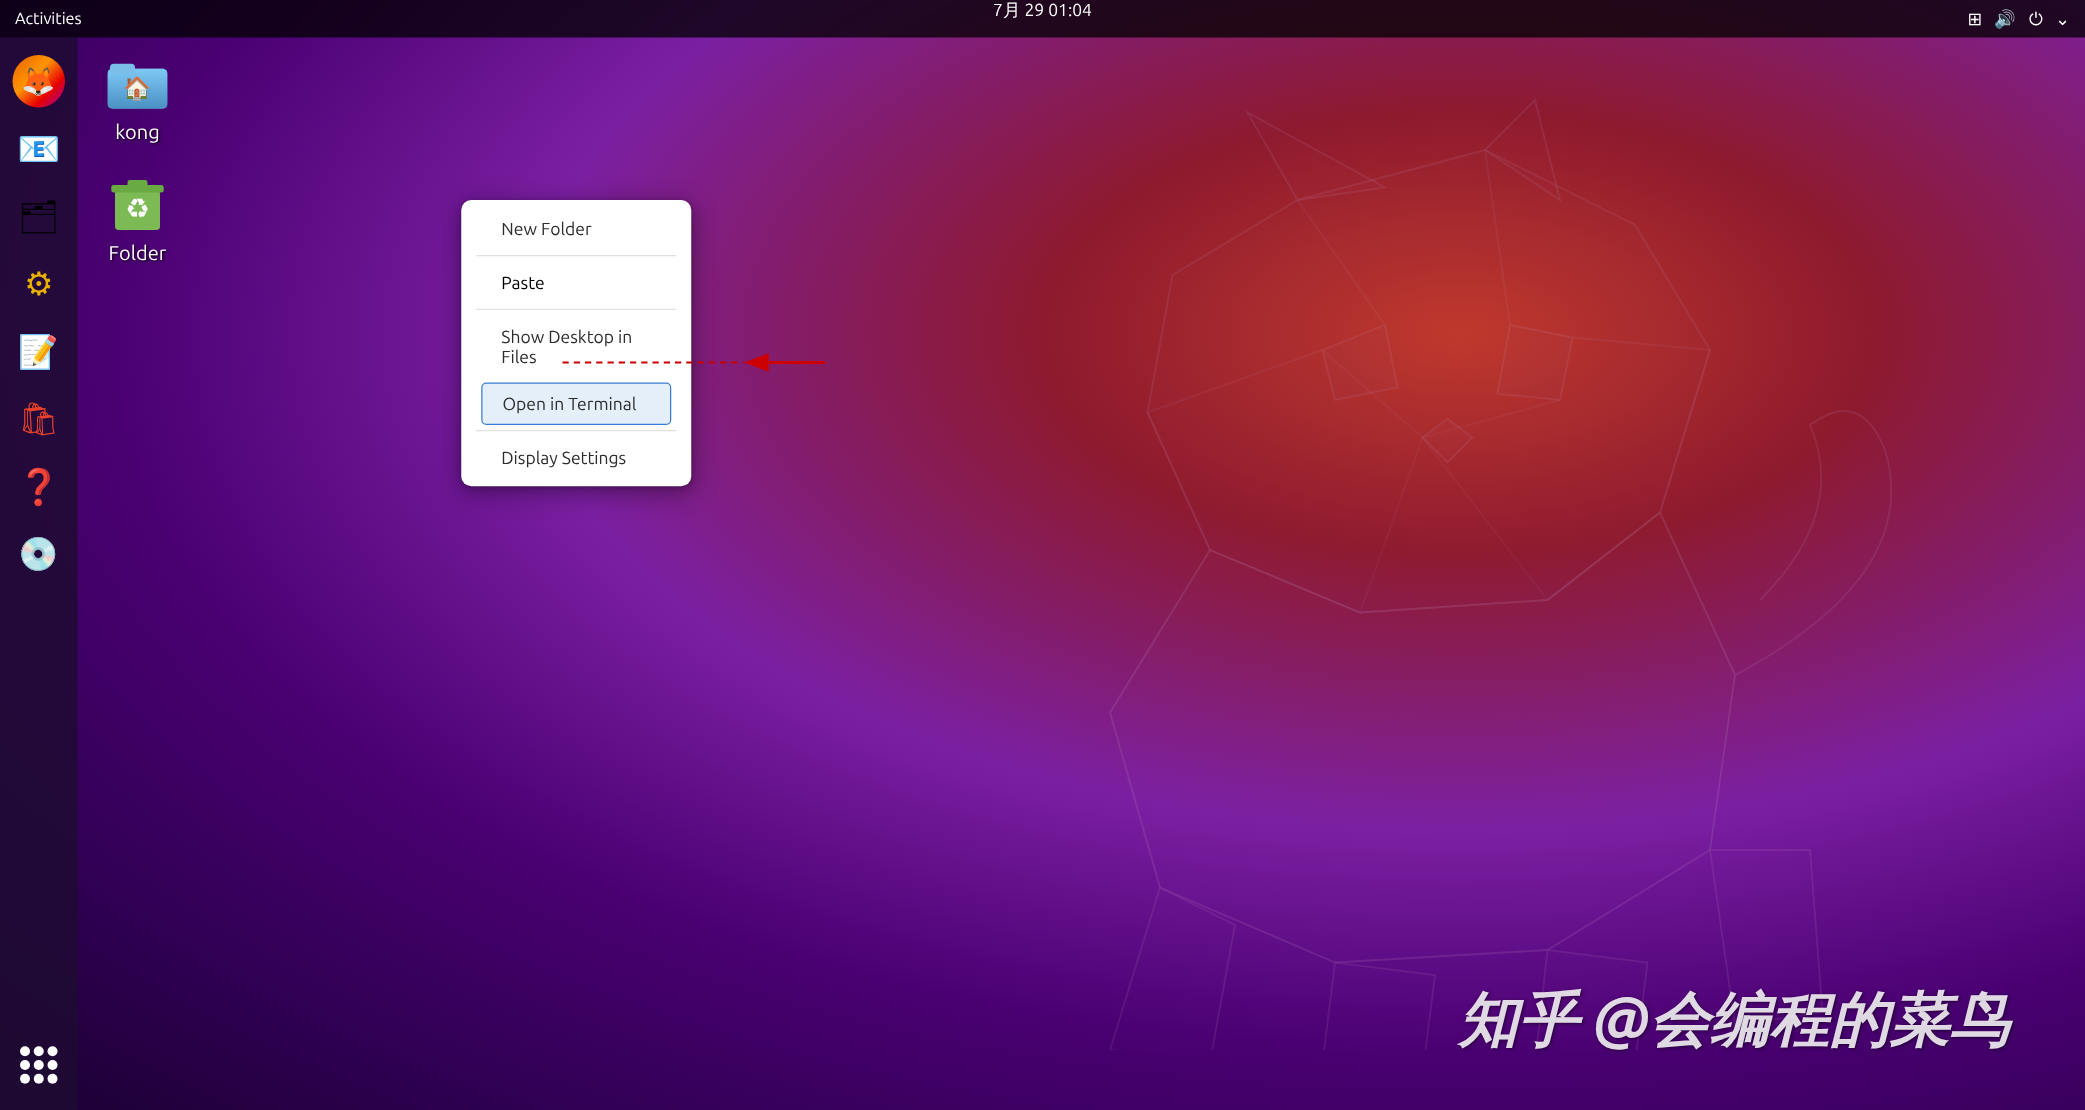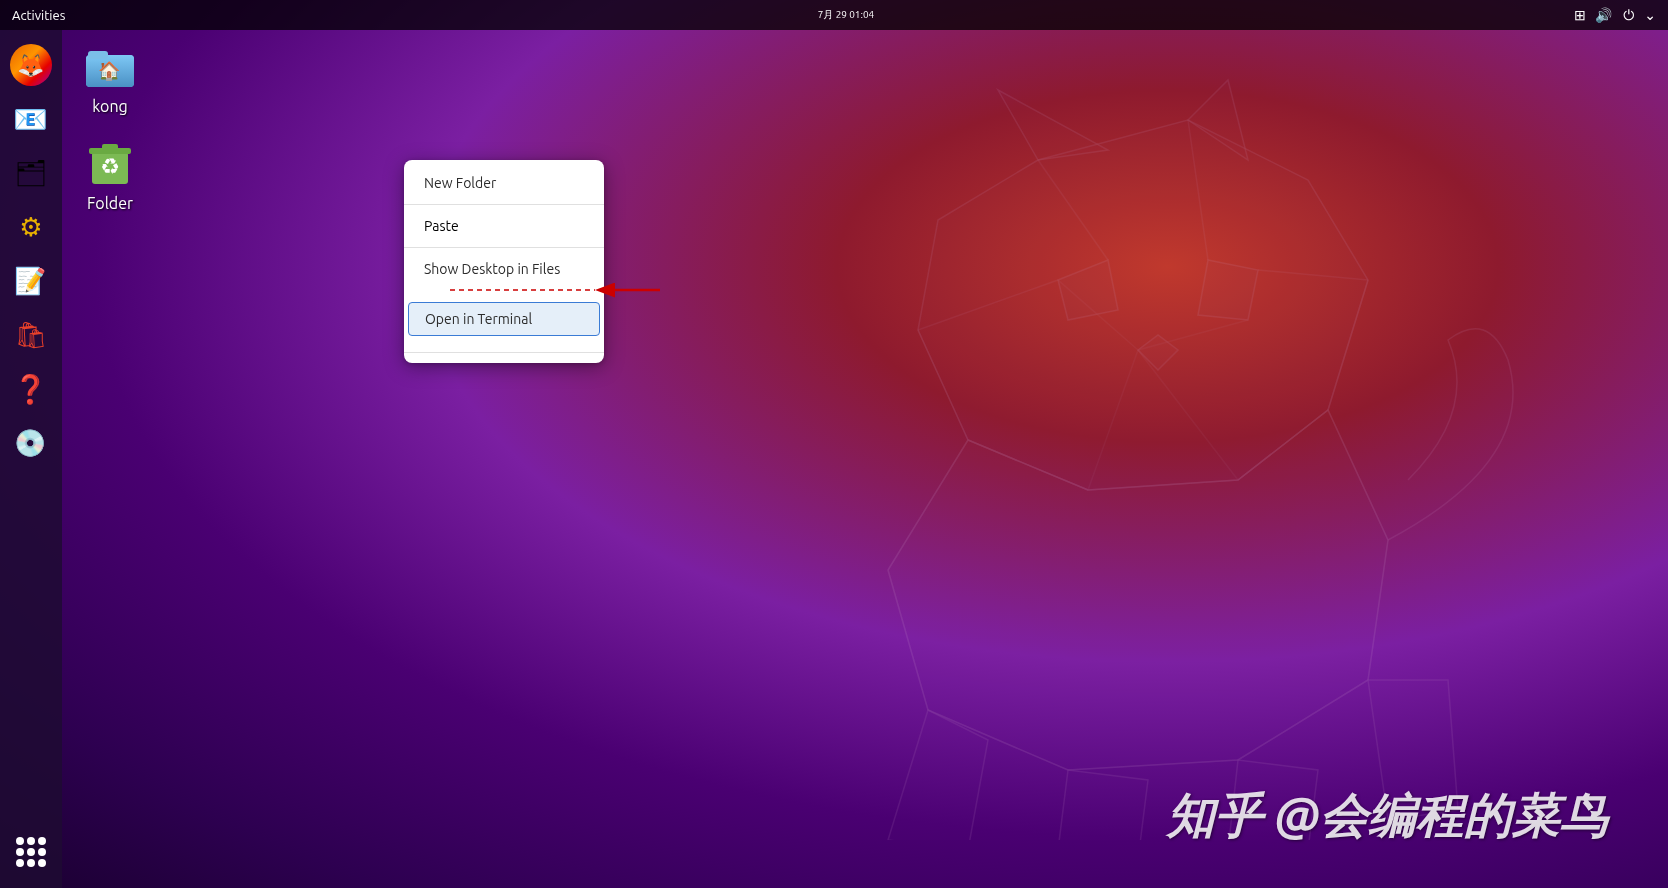--- a/index.html
+++ b/index.html
@@ -47,40 +47,38 @@
 
     
     .topbar {
       position: absolute;
       top: 0;
       left: 0;
       right: 0;
       height: 30px;
       background: rgba(0,0,0,0.75);
       display: flex;
-      align-items: center;
       justify-content: space-between;
       padding: 0 12px;
       z-index: 100;
       color: white;
       font-size: 13px;
     }
 
     .topbar-left {
       display: flex;
       align-items: center;
       gap: 8px;
     }
 
     .topbar-center {
       position: absolute;
       left: 50%;
       transform: translateX(-50%);
-      font-size: 10px;
-      margin-left: 12px;
+      font-size: 14px;
     }
 
     .topbar-right {
       display: flex;
       align-items: center;
       gap: 10px;
       font-size: 13px;
     }
 
     .topbar-icon {
@@ -174,45 +172,45 @@
 
     .desktop-icon .icon-label {
       font-size: 16px;
       text-shadow: 1px 1px 2px rgba(0,0,0,0.9);
       line-height: 1.3;
     }
 
     
     .context-menu {
       position: absolute;
-      left: 404px;
+      left: 369px;
       top: 160px;
-      width: 200px;
+      width: 184px;
       background: white;
       border-radius: 8px;
       box-shadow: 0 4px 20px rgba(0,0,0,0.4), 0 1px 4px rgba(0,0,0,0.2);
       z-index: 200;
-      padding: 6px 0;
+      padding: 6px 12px;
       overflow: hidden;
     }
 
     .context-menu-item {
       padding: 9px 20px;
       font-size: 14px;
       color: #2c2c2c;
       cursor: pointer;
       display: flex;
       align-items: center;
     }
 
     .context-menu-item.highlighted {
       background: rgba(0,100,200,0.1);
       border: 1.5px solid #3a7bd5;
       border-radius: 4px;
-      margin: 16px 4px;
+      margin: 4px 4px;
       padding: 8px 16px;
     }
 
     .context-menu-item.dimmed {
       color: #000000;
       cursor: default;
     }
 
     .context-menu-separator {
       height: 1px;
@@ -406,20 +404,23 @@
   <div class="context-menu-item">
     <span>Show Desktop in Files</span>
   </div>
 
   <div class="context-menu-item highlighted">
     <span>Open in Terminal</span>
   </div>
   <div class="context-menu-separator"></div>
 
 
+  <div class="context-menu-item">
+    <span>Display Settings</span>
+  </div>
 
 </div>
 
 <svg class="arrow-svg" width="230" height="80" viewBox="0 0 230 80">
   <defs>
     <marker id="arrowhead" markerWidth="8" markerHeight="6" refX="6" refY="3" orient="auto">
       <polygon points="0 0, 8 3, 0 6" fill="#cc0000"></polygon>
     </marker>
   </defs>
 

